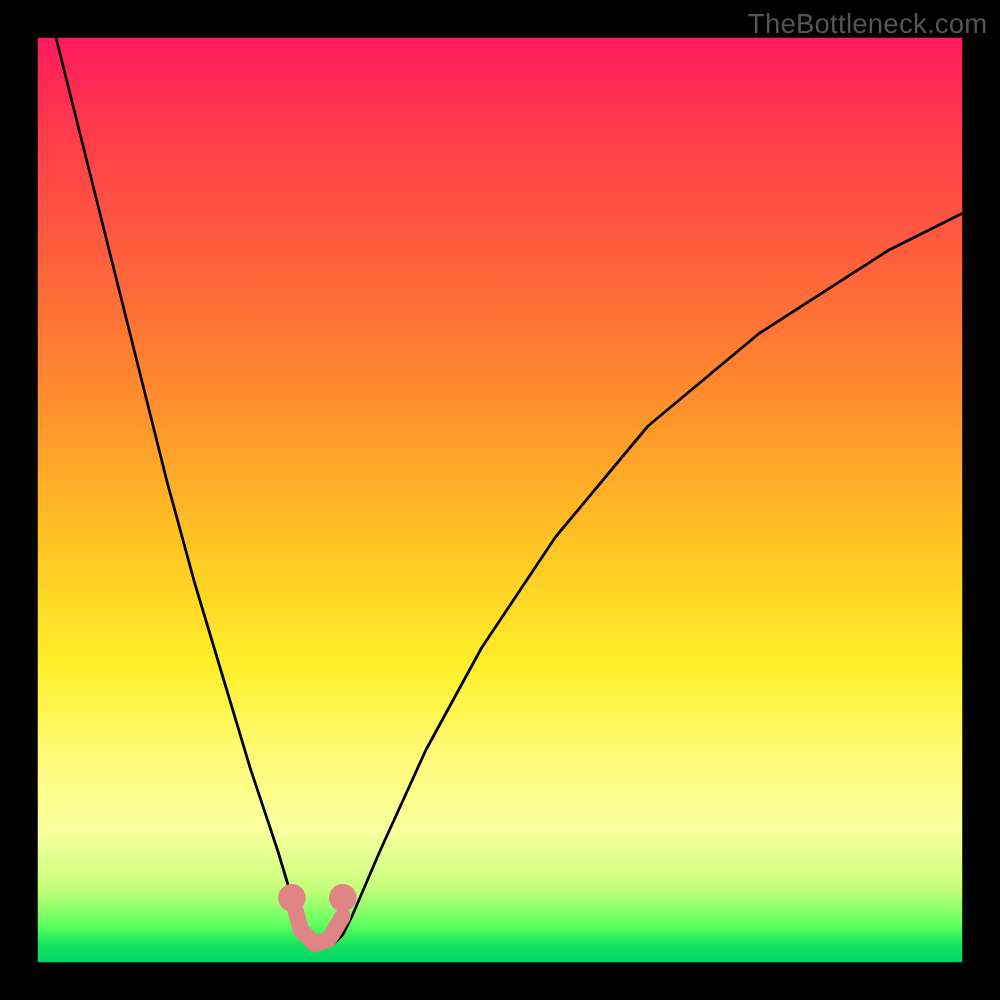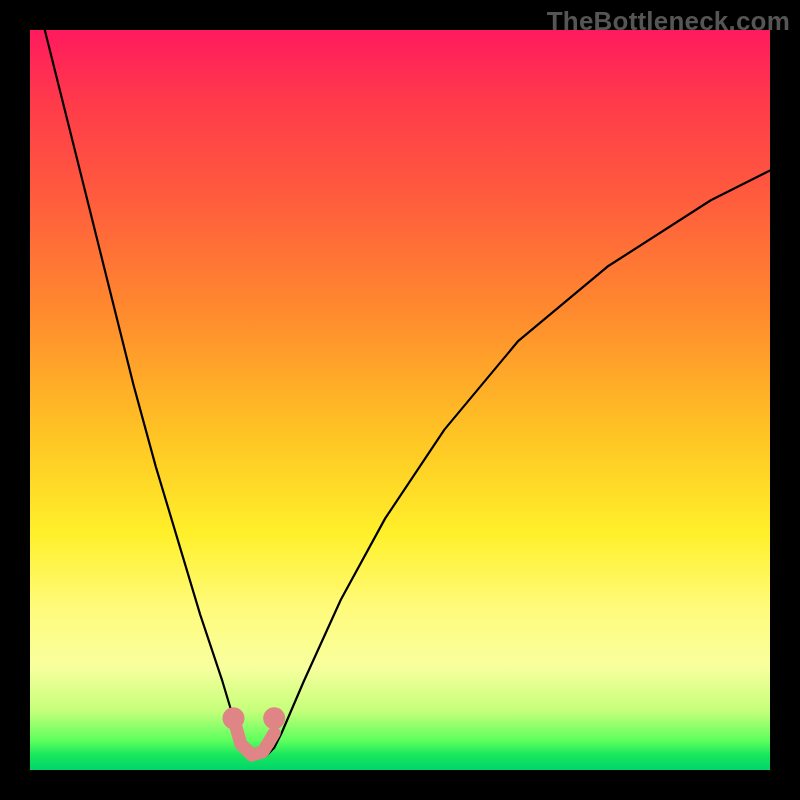--- a/index.html
+++ b/index.html
@@ -15,22 +15,22 @@
     position: relative;
     width: 800px;
     height: 800px;
     background: #000;
   }
   .watermark {
     position: absolute;
     top: 6px;
     right: 10px;
     color: #555;
-    font-size: 26px;
-    font-weight: 700;
+    font-size: 22px;
+    font-weight: 400;
     letter-spacing: 0.2px;
   }
   .plot-area {
     position: absolute;
     left: 30px;
     top: 30px;
     width: 740px;
     height: 740px;
     overflow: hidden;
   }

